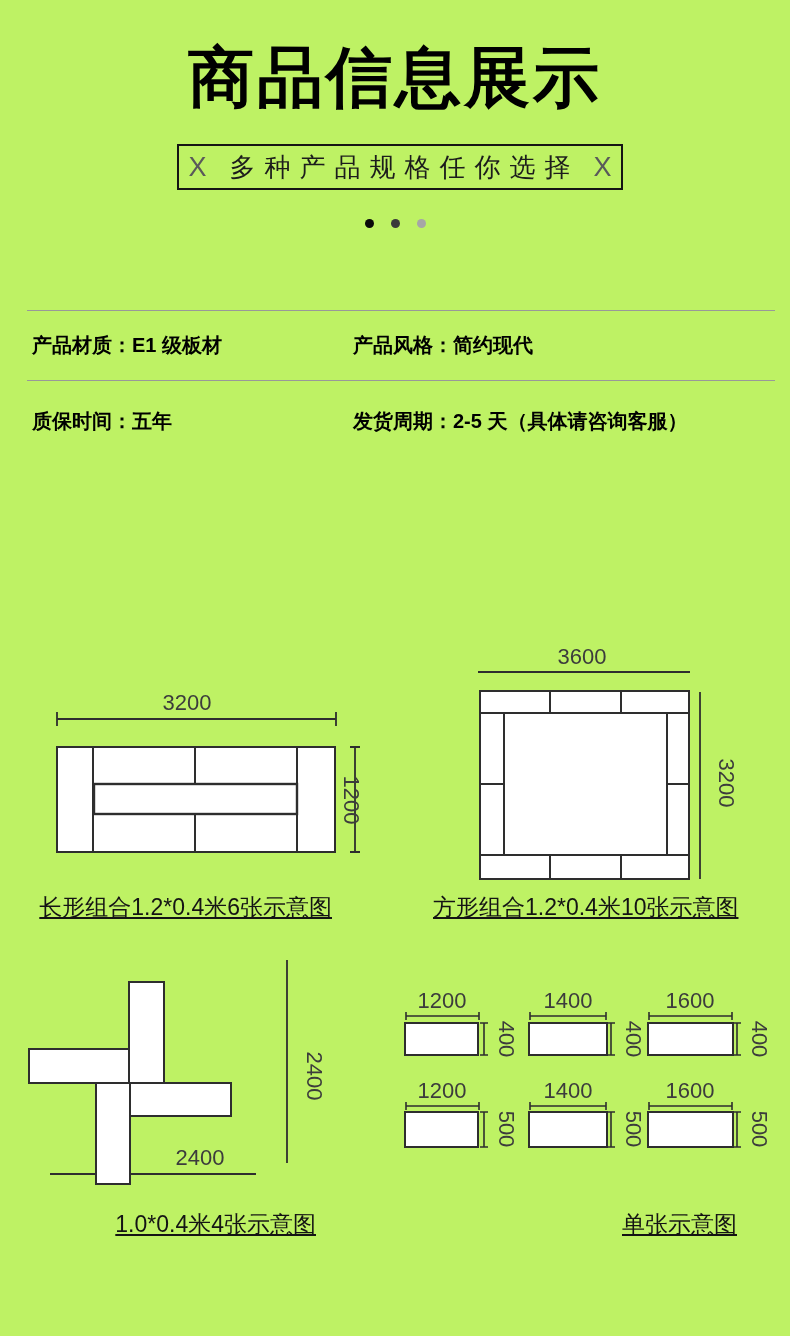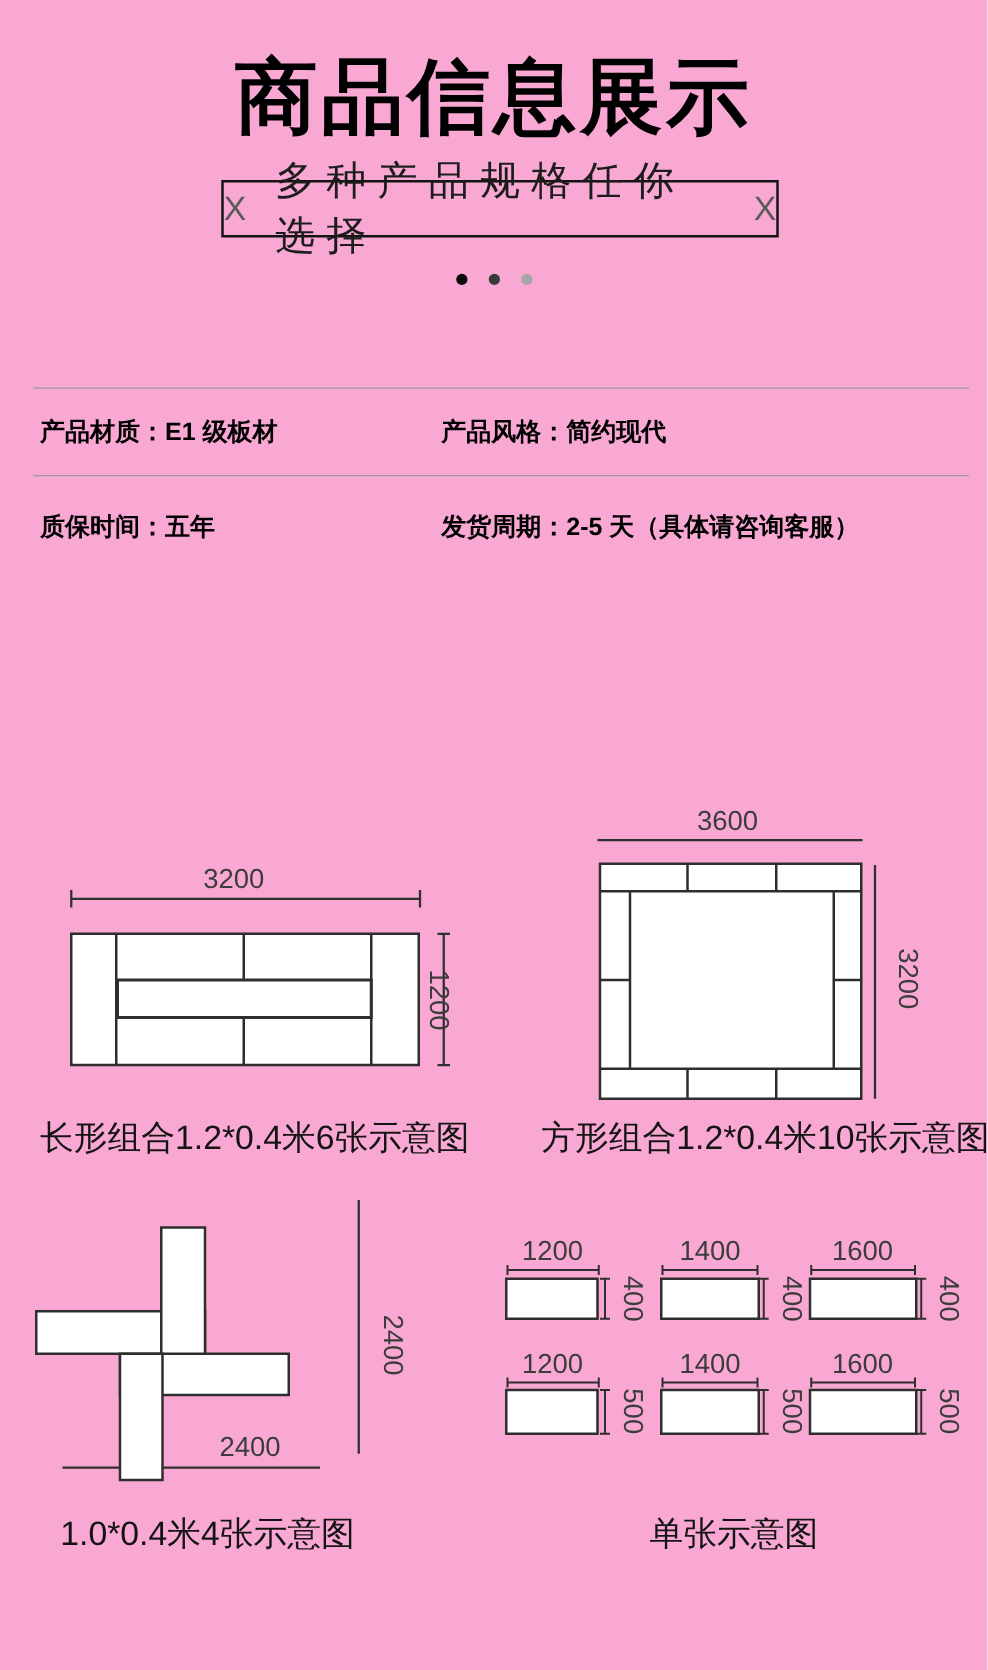--- a/index.html
+++ b/index.html
@@ -1,41 +1,41 @@
 <!DOCTYPE html>
 <html><head>
 <meta charset="utf-8">
 <style>
   html,body{margin:0;padding:0;background:#fff;}
-  #page{position:relative;width:790px;height:1336px;background:#f9a8d4;overflow:hidden;
+  #page{position:relative;width:790px;height:1336px;background:#bef264;overflow:hidden;
         font-family:"Liberation Sans","DejaVu Sans",sans-serif;color:#111;}
   
   #title{position:absolute;left:0;top:36px;width:790px;text-align:center;
          font-size:66px;font-weight:900;letter-spacing:3px;color:#000;line-height:1.25;}
   #subtitle-box{position:absolute;left:177px;top:144px;width:446px;height:46px;
          border:2px solid #141414;box-sizing:border-box;display:flex;align-items:center;justify-content:center;}
   #subtitle-box .x{font-size:27px;color:#5a5a5a;font-weight:400;}
-  #subtitle-box .mid{font-size:32px;color:#1c1c1c;letter-spacing:9px;margin:0 14px 0 23px;font-weight:400;}
+  #subtitle-box .mid{font-size:26px;color:#1c1c1c;letter-spacing:9px;margin:0 14px 0 23px;font-weight:400;}
   #dots{position:absolute;left:0;top:219px;width:790px;display:flex;justify-content:center;gap:17px;}
   #dots .dot{width:9px;height:9px;border-radius:50%;background:#333;}
   
   #spec-table{position:absolute;left:27px;top:310px;width:748px;}
   .trow{display:flex;align-items:center;border-top:1px solid #999;}
   .trow:nth-child(1){height:69px;}
   .trow:nth-child(2){height:80px;}
   .trow:nth-child(3){height:68px;}
   .trow:nth-child(4){height:78px;border-bottom:4px solid #fca5a5;}
   .tcell{font-size:20px;font-weight:700;color:#000;white-space:nowrap;}
   .tcell.left{width:326px;padding-left:5px;box-sizing:border-box;}
   .tcell.right{flex:1;}
   
   .diag{position:absolute;}
   svg text{font-family:"Liberation Sans","DejaVu Sans",sans-serif;}
   .dimtxt{font-size:22px;fill:#3c3c3c;}
-  .caption{position:absolute;font-size:27px;color:#141414;text-align:center;white-space:nowrap;}
+  .caption{position:absolute;font-size:23px;color:#141414;text-align:right;white-space:nowrap;text-decoration:underline;}
 </style>
 </head>
 <body>
 
 <div id="page">
 
   <div id="title">商品信息展示</div>
 
   <div id="subtitle-box">
     <span class="x">X</span>

